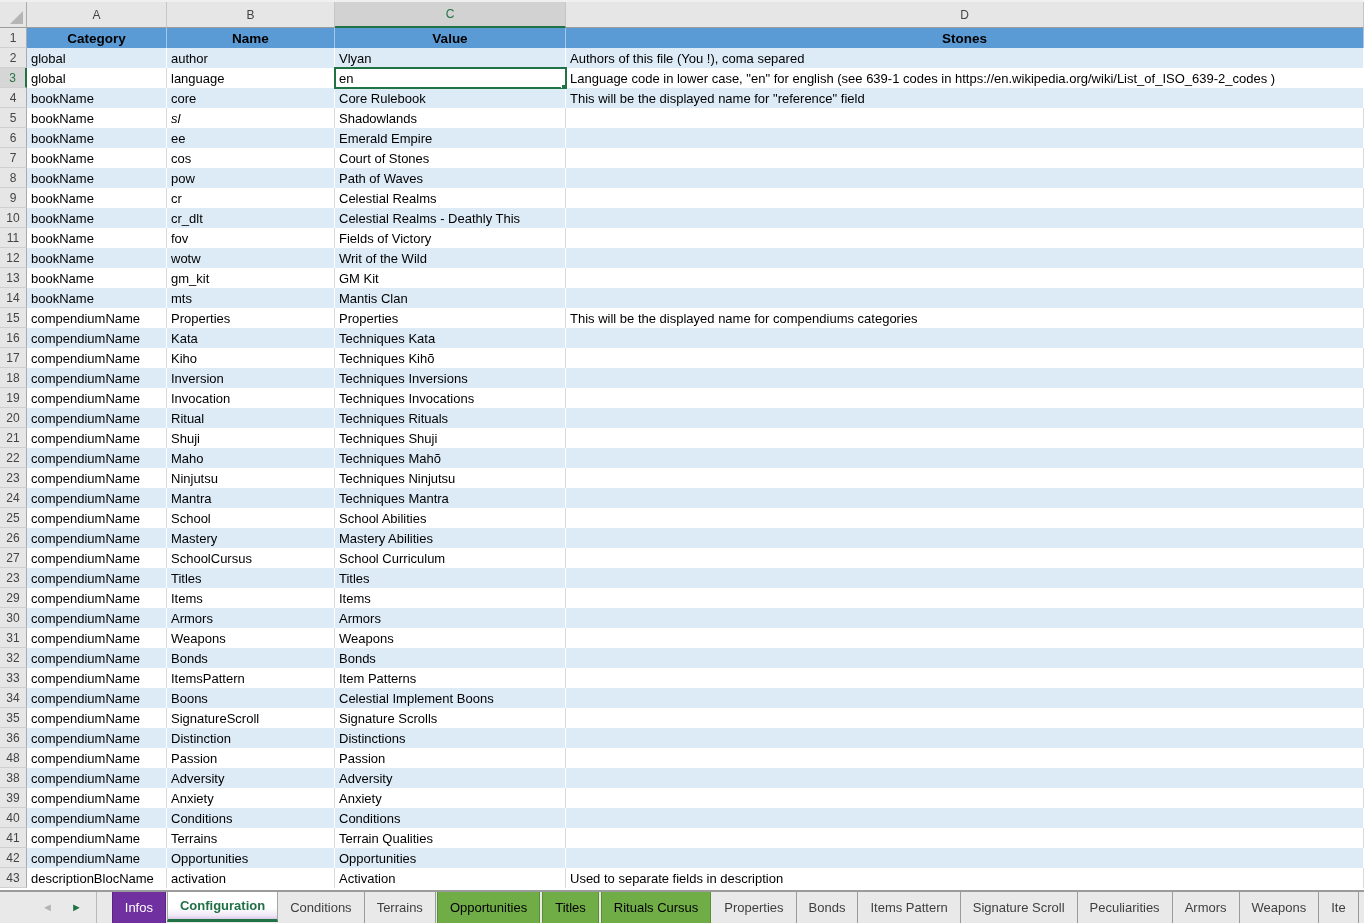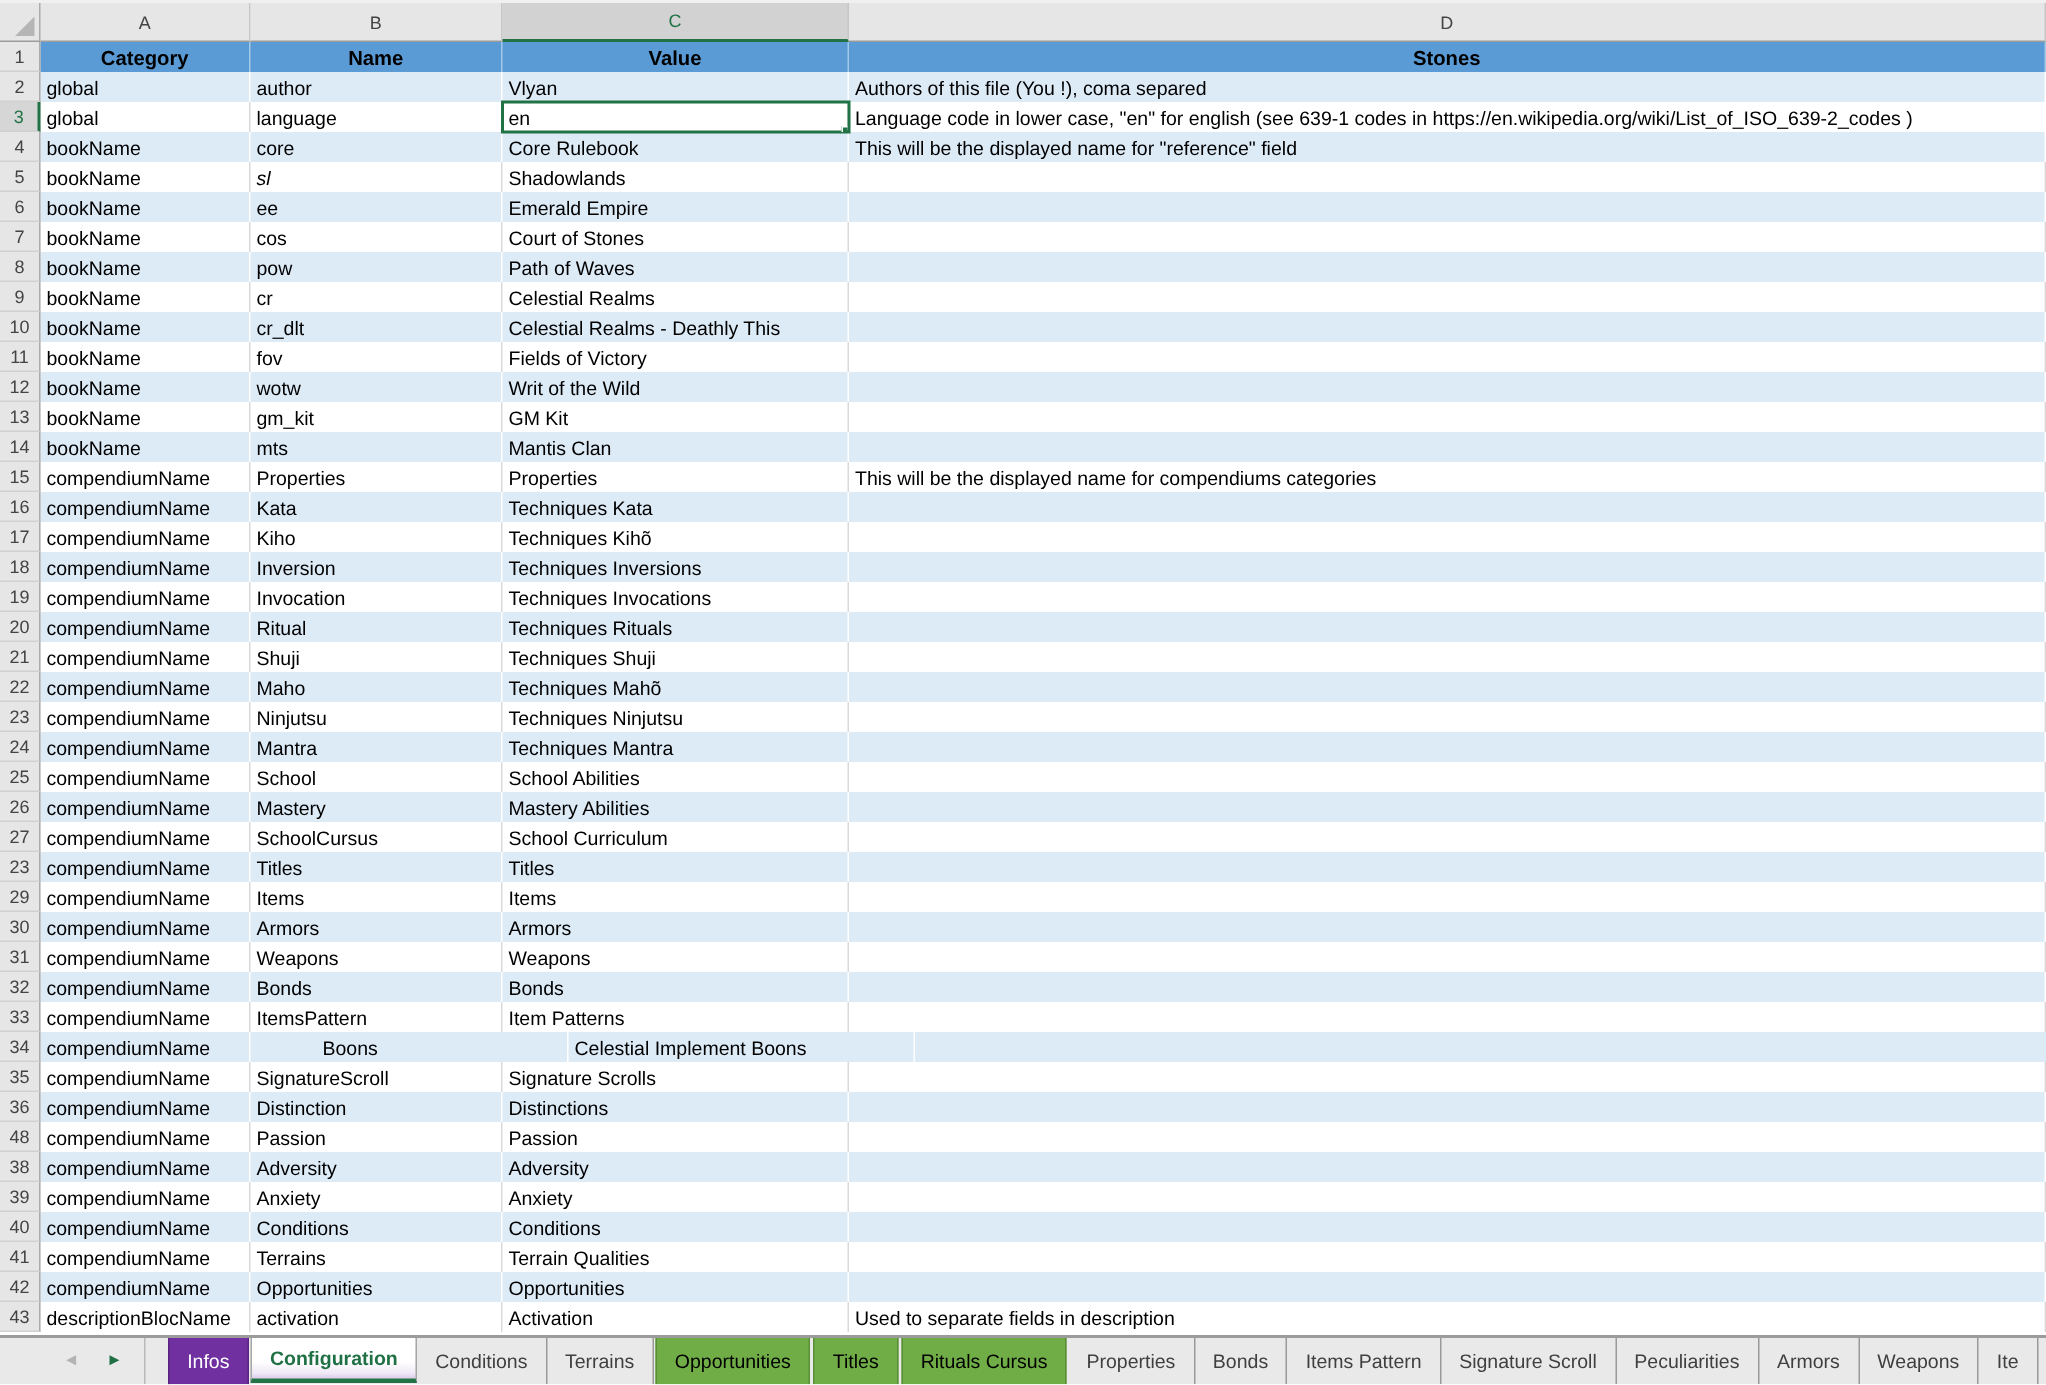--- a/index.html
+++ b/index.html
@@ -286,21 +286,21 @@
       <div class="row">
         <div class="gutter">33</div>
         <div class="cell" style="width: 140px;">compendiumName</div>
         <div class="cell" style="width: 168px;">ItemsPattern</div>
         <div class="cell" style="width: 231px;">Item Patterns</div>
         <div class="cell" style="width: 798px;"></div>
       </div>
       <div class="row band">
         <div class="gutter">34</div>
         <div class="cell" style="width: 140px;">compendiumName</div>
-        <div class="cell" style="width: 168px; margin-left: 44px;">Boons</div>
+        <div class="cell" style="width: 168px;">Boons</div>
         <div class="cell" style="width: 231px;">Celestial Implement Boons</div>
         <div class="cell" style="width: 798px;"></div>
       </div>
       <div class="row">
         <div class="gutter">35</div>
         <div class="cell" style="width: 140px;">compendiumName</div>
         <div class="cell" style="width: 168px;">SignatureScroll</div>
         <div class="cell" style="width: 231px;">Signature Scrolls</div>
         <div class="cell" style="width: 798px;"></div>
       </div>

